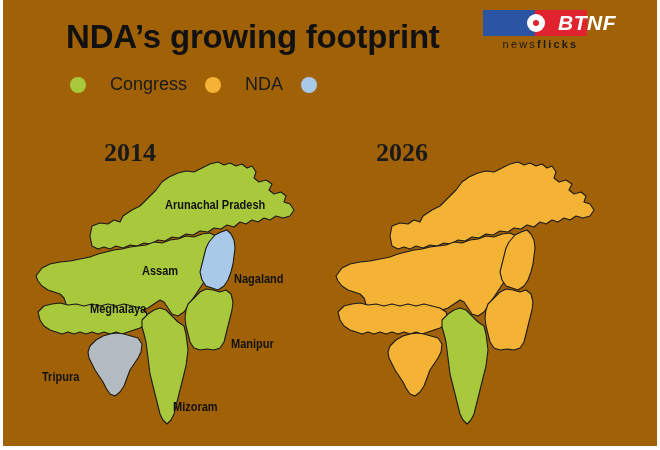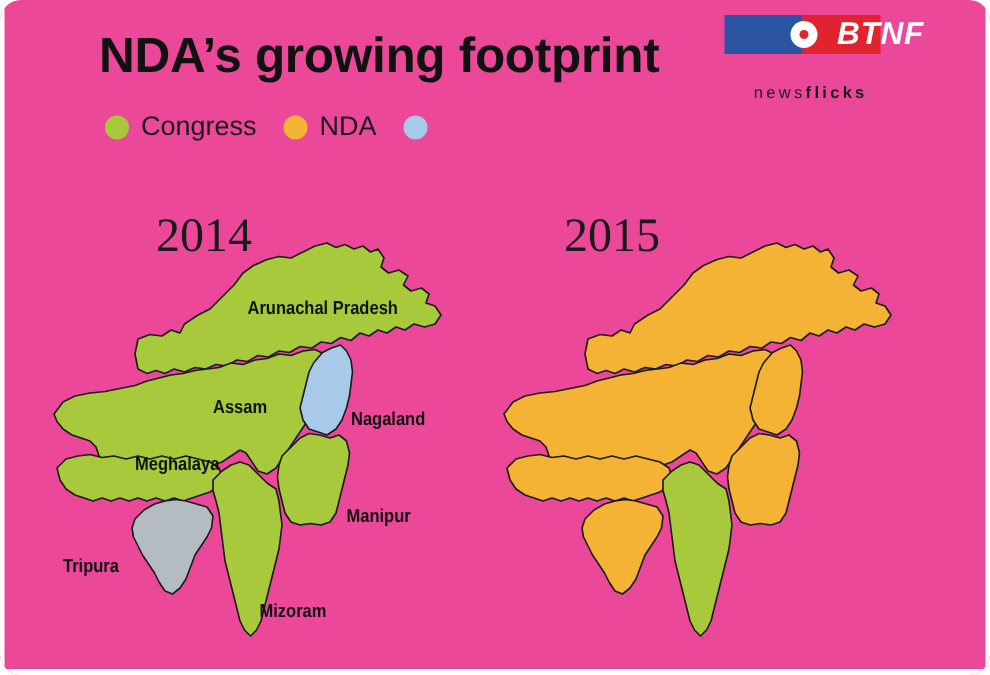--- a/index.html
+++ b/index.html
@@ -4,25 +4,24 @@
 <style>
   html, body {
     margin: 0;
     padding: 0;
     background: #ffffff;
   }
   #page {
     position: relative;
     width: 660px;
     height: 450px;
-    background: #ec4899;
+    background: #a16207;
     overflow: hidden;
     font-family: "Liberation Sans", sans-serif;
     box-sizing: border-box;
-    border-radius: 14px;
   }
   
   #frame-edge {
     position: absolute;
     left: 0; top: 0;
     width: 660px; height: 450px;
     box-sizing: border-box;
     border-left: 3px solid #ffffff;
     border-right: 3px solid #ffffff;
     border-bottom: 4px solid #ffffff;
@@ -94,65 +93,65 @@
   #logo-dot-in {
     position: absolute;
     left: 50px;
     top: 10px;
     width: 6px;
     height: 6px;
     border-radius: 50%;
     background: #e0232e;
   }
   #logo-word {
-    margin-top: 20px;
+    margin-top: 2px;
     font-size: 11px;
     color: #1a1a1a;
     letter-spacing: 2.2px;
     white-space: nowrap;
   }
   #logo-word b { font-weight: bold; }
 
   
   #legend {
     position: absolute;
     left: 70px;
     top: 74px;
     display: flex;
     align-items: center;
     gap: 18px;
     white-space: nowrap;
   }
   .legend-item {
     display: flex;
     align-items: center;
-    gap: 8px;
+    gap: 24px;
   }
   .legend-dot {
     width: 16px;
     height: 16px;
     border-radius: 50%;
     flex: 0 0 auto;
   }
   .legend-label {
     font-size: 18px;
     color: #1a1a1a;
   }
 
   
   .map-block { position: absolute; }
   #map-2014 { left: 28px; top: 128px; width: 300px; height: 315px; }
   #map-2018 { left: 318px; top: 128px; width: 320px; height: 315px; }
 
   .year-label {
     position: absolute;
-    font-size: 32px;
+    font-size: 26px;
     color: #1a1a1a;
     font-family: "Liberation Serif", serif;
-    font-weight: normal;
+    font-weight: bold;
   }
   #year-2014 { left: 76px; top: 10px; }
   #year-2018 { left: 58px; top: 10px; }
 
   .map-svg { position: absolute; left: 0; top: 0; }
   .state { stroke: #1b1b1b; stroke-width: 1.1; stroke-linejoin: round; }
 
   .state-label {
     position: absolute;
     font-size: 12.5px;
@@ -223,21 +222,21 @@
     <div class="state-label" style="left:137px; top:70px;">Arunachal Pradesh</div>
     <div class="state-label" style="left:114px; top:136px;">Assam</div>
     <div class="state-label" style="left:62px; top:174px;">Meghalaya</div>
     <div class="state-label" style="left:206px; top:144px;">Nagaland</div>
     <div class="state-label" style="left:203px; top:209px;">Manipur</div>
     <div class="state-label" style="left:14px; top:242px;">Tripura</div>
     <div class="state-label" style="left:145px; top:272px;">Mizoram</div>
   </div>
 
   <div class="map-block" id="map-2018">
-    <div class="year-label" id="year-2018">2015</div>
+    <div class="year-label" id="year-2018">2026</div>
 
     <svg class="map-svg" width="320" height="315" viewBox="0 0 300 315" aria-hidden="true">
       <path class="state" style="fill:#f5b335" d="M62,108 L64,98 L72,95 L80,96 L86,92 L92,94 L95,88 L104,82 L112,78 L120,70 L128,62 L134,54 L141,49 L150,45 L158,43 L166,44 L174,40 L182,36 L190,34 L196,37 L202,35 L208,38 L214,36 L219,40 L224,38 L228,44 L226,50 L231,54 L238,52 L244,56 L241,62 L246,66 L253,64 L258,68 L256,74 L262,76 L266,82 L262,88 L255,90 L248,88 L242,92 L236,90 L230,94 L224,92 L218,96 L212,94 L206,99 L199,97 L193,101 L186,100 L180,104 L172,103 L165,107 L158,106 L151,110 L144,109 L137,113 L130,112 L123,116 L116,115 L109,118 L102,117 L95,120 L88,118 L82,121 L76,119 L70,121 L64,118 Z"></path>
       <path class="state" style="fill:#f5b335" d="M8,148 L14,140 L22,136 L32,134 L42,133 L52,131 L62,129 L70,126 L78,124 L86,122 L94,121 L102,119 L110,118 L118,117 L126,114 L134,115 L142,112 L150,111 L158,108 L166,109 L174,106 L182,105 L188,108 L192,114 L196,120 L200,126 L204,132 L200,138 L194,142 L188,146 L182,150 L176,154 L172,160 L168,166 L164,172 L160,178 L156,184 L150,188 L144,186 L140,180 L136,174 L132,172 L126,176 L120,180 L114,182 L108,184 L102,186 L96,188 L90,186 L84,184 L78,186 L72,188 L66,186 L60,188 L54,186 L48,184 L42,182 L38,176 L36,170 L32,166 L26,164 L20,162 L14,158 L10,153 Z"></path>
       <path class="state" style="fill:#f5b335" d="M10,184 L16,178 L24,176 L32,175 L40,177 L48,176 L56,178 L64,176 L72,178 L80,176 L88,178 L96,176 L104,178 L112,180 L118,184 L120,190 L118,196 L112,200 L106,202 L100,204 L94,206 L88,204 L82,206 L76,204 L70,206 L64,204 L58,206 L52,204 L46,206 L40,204 L34,206 L28,204 L22,202 L16,198 L12,192 Z"></path>
       <path class="state" style="fill:#f5b335" d="M187,107 L193,104 L199,102 L203,106 L206,112 L207,120 L206,128 L205,136 L203,144 L200,152 L196,158 L190,162 L184,160 L178,158 L174,152 L172,144 L174,136 L176,128 L178,120 L181,114 Z"></path>
       <path class="state" style="fill:#f5b335" d="M160,176 L166,170 L172,164 L178,161 L185,162 L192,164 L198,162 L203,166 L205,174 L204,182 L202,190 L200,198 L198,206 L196,214 L192,220 L186,222 L179,221 L172,222 L166,220 L162,214 L160,206 L158,198 L157,190 L158,182 Z"></path>
       <path class="state" style="fill:#a9c93c" d="M114,192 L120,186 L126,182 L132,180 L138,182 L144,188 L150,194 L156,198 L158,206 L159,214 L160,222 L159,230 L158,238 L156,246 L154,254 L152,262 L150,270 L148,278 L146,286 L143,292 L139,296 L135,292 L132,286 L130,278 L128,270 L126,262 L124,254 L122,246 L121,238 L120,230 L119,222 L118,214 L116,206 L114,199 Z"></path>
       <path class="state" style="fill:#f5b335" d="M62,218 L68,212 L75,208 L82,206 L89,205 L96,206 L103,208 L110,210 L114,216 L113,224 L110,230 L106,236 L102,242 L99,250 L96,258 L92,264 L87,268 L82,266 L78,260 L75,254 L71,248 L67,242 L64,236 L61,230 L60,224 Z"></path>
     </svg>

